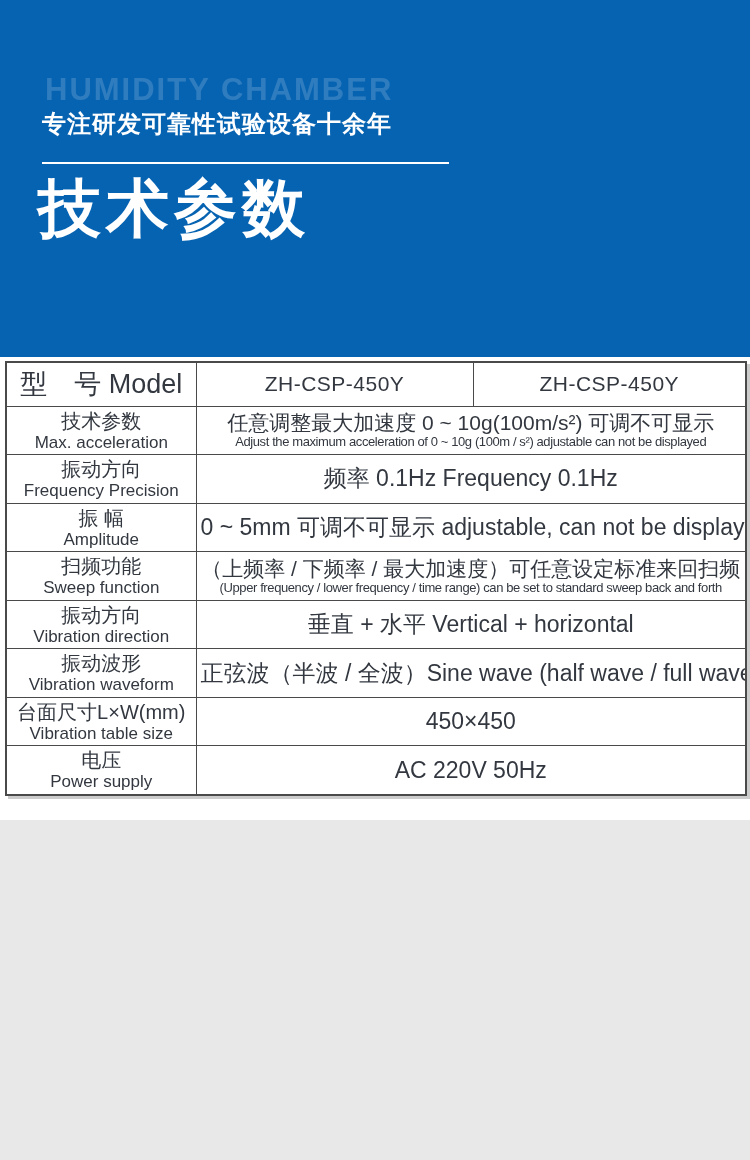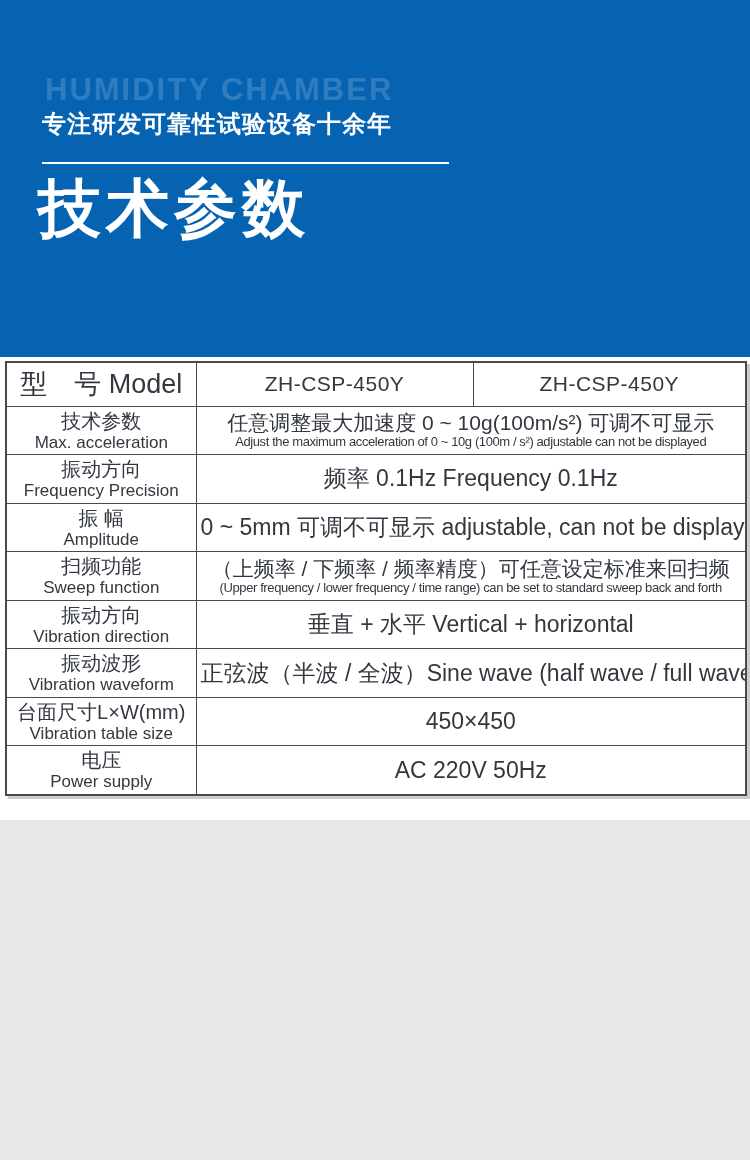--- a/index.html
+++ b/index.html
@@ -122,21 +122,21 @@
             <td colspan="2">
               <div class="vm">0 ~ 5mm 可调不可显示  adjustable, can not be displayed</div>
             </td>
           </tr>
           <tr>
             <td>
               <div class="lz">扫频功能</div>
               <div class="le">Sweep function</div>
             </td>
             <td colspan="2">
-              <div class="vm has-sub">（上频率 / 下频率 / 频率精度）可任意设定标准来回扫频</div>
+              <div class="vm has-sub">（上频率 / 下频率 / 最大加速度）可任意设定标准来回扫频</div>
               <div class="vs">(Upper frequency / lower frequency / time range) can be set to standard sweep back and forth</div>
             </td>
           </tr>
           <tr>
             <td>
               <div class="lz">振动方向</div>
               <div class="le">Vibration direction</div>
             </td>
             <td colspan="2">
               <div class="vm">垂直 + 水平 Vertical + horizontal</div>

